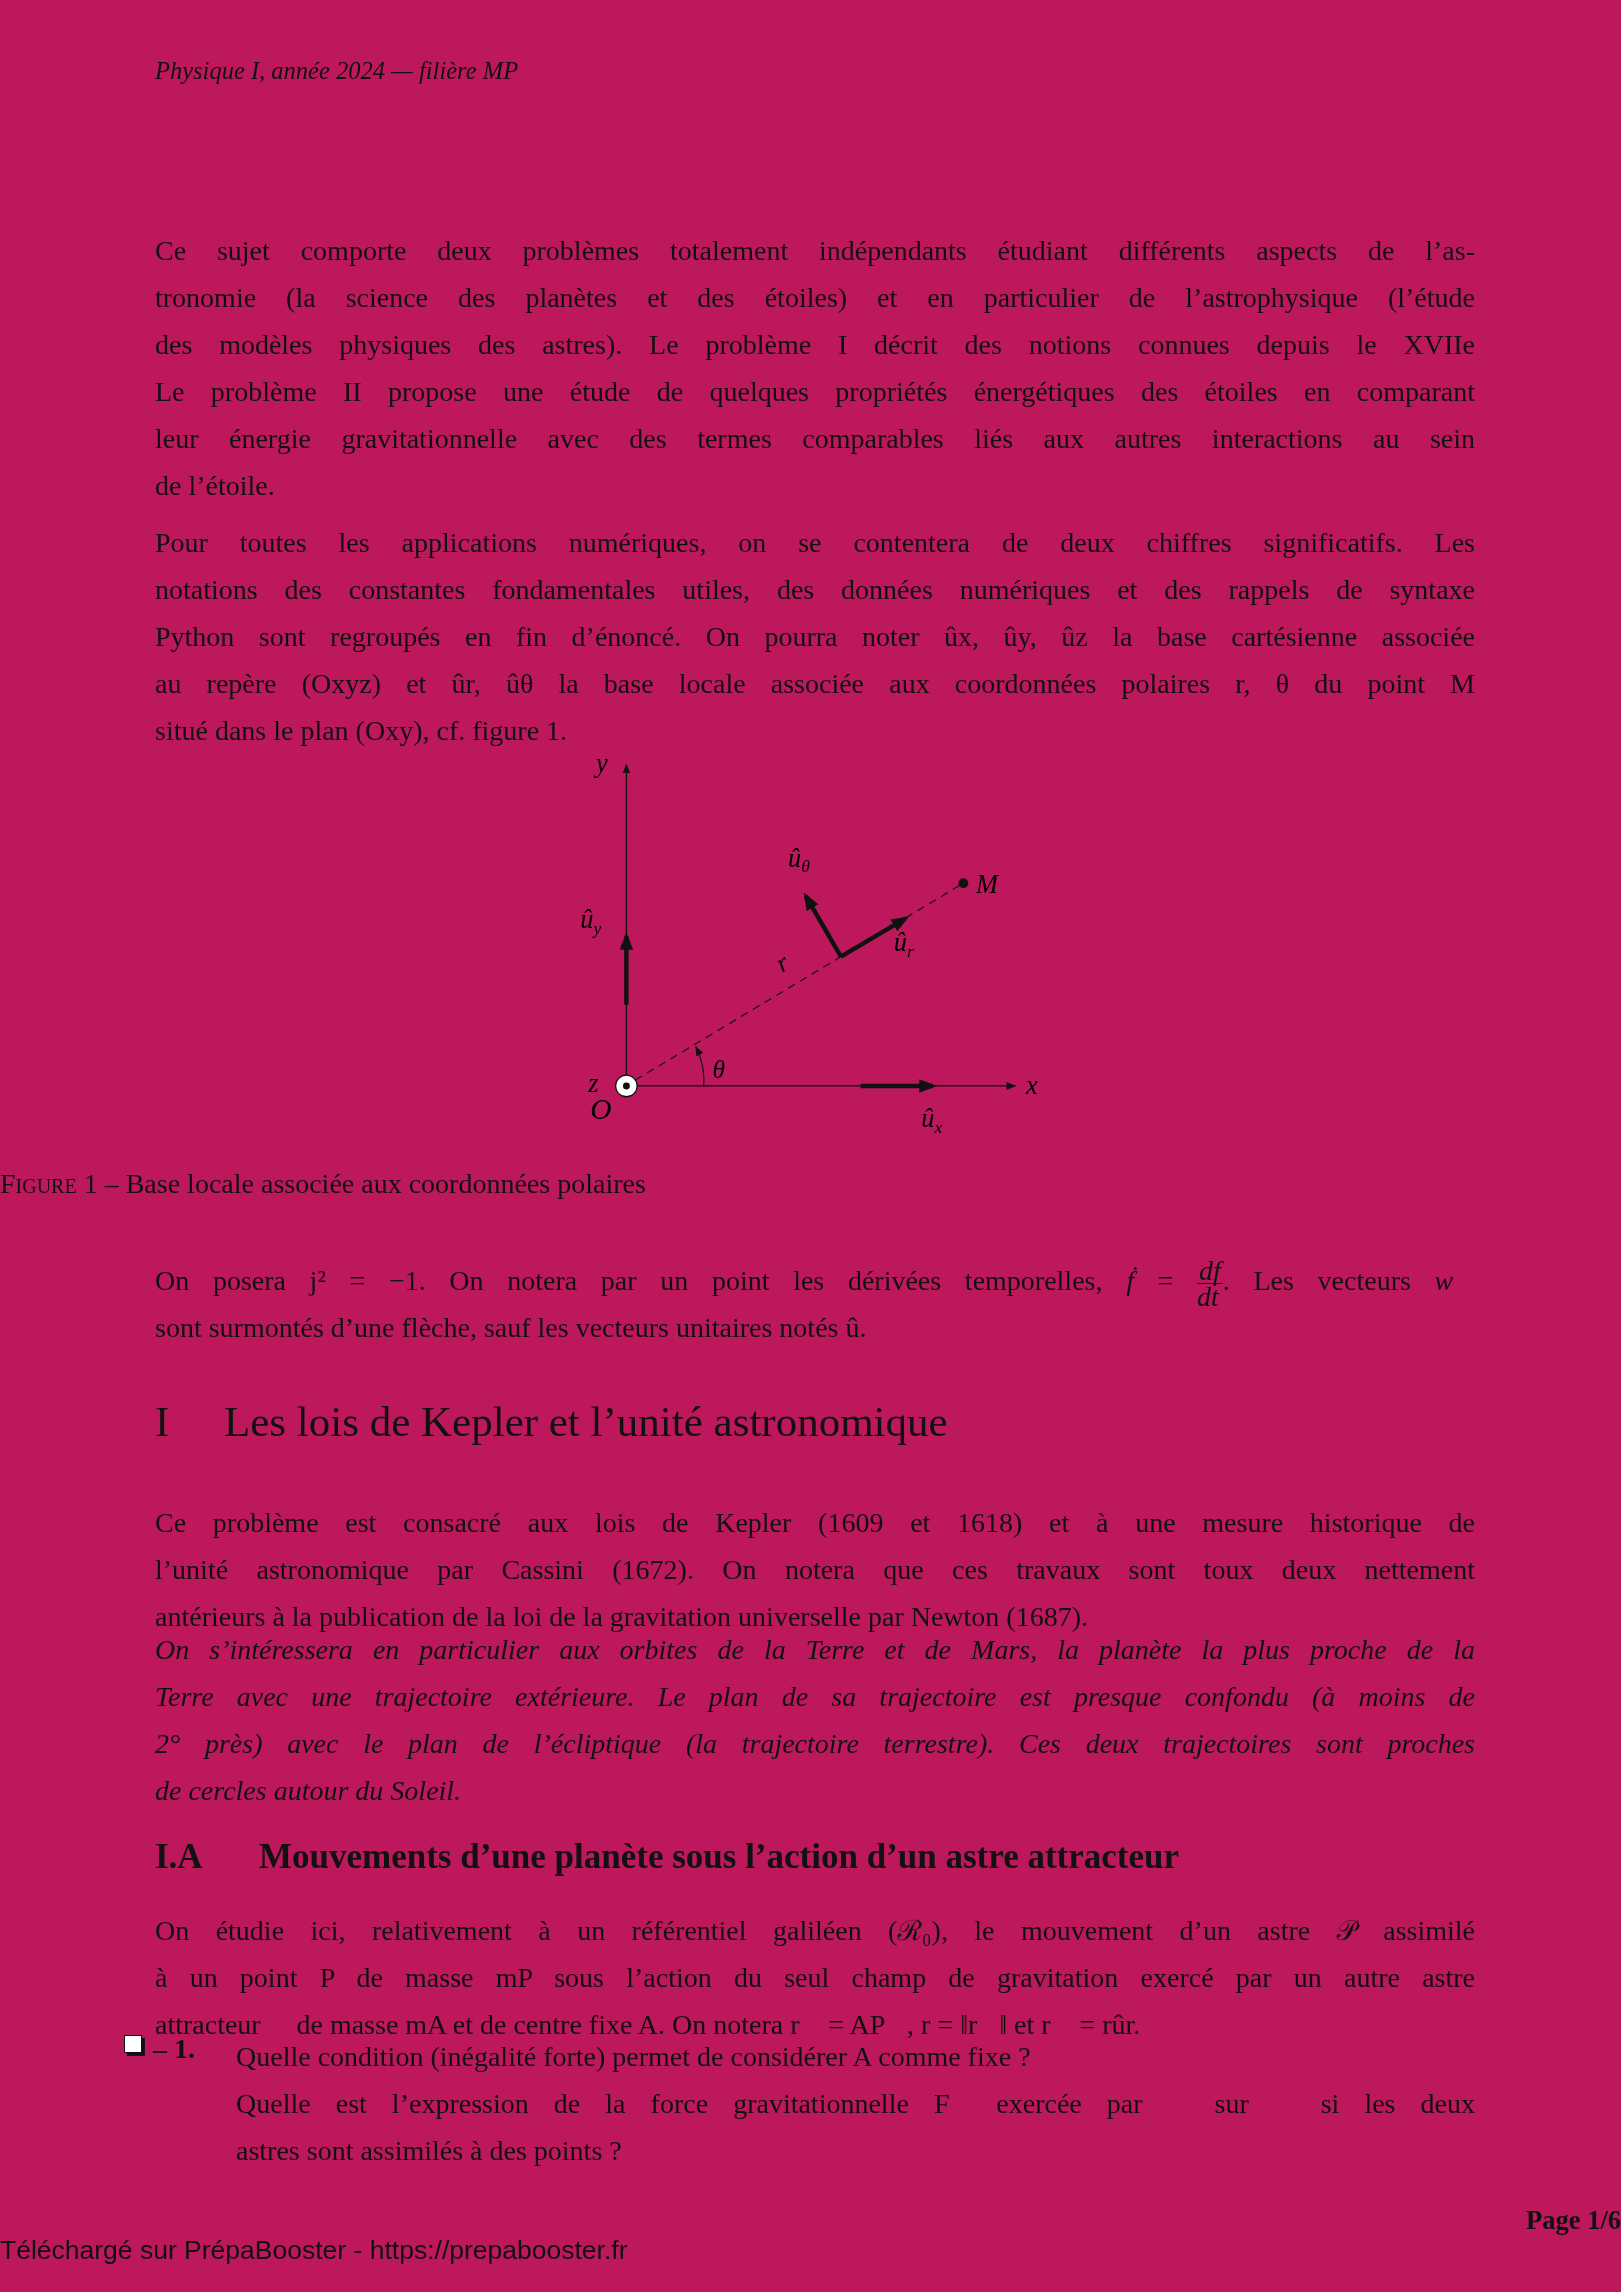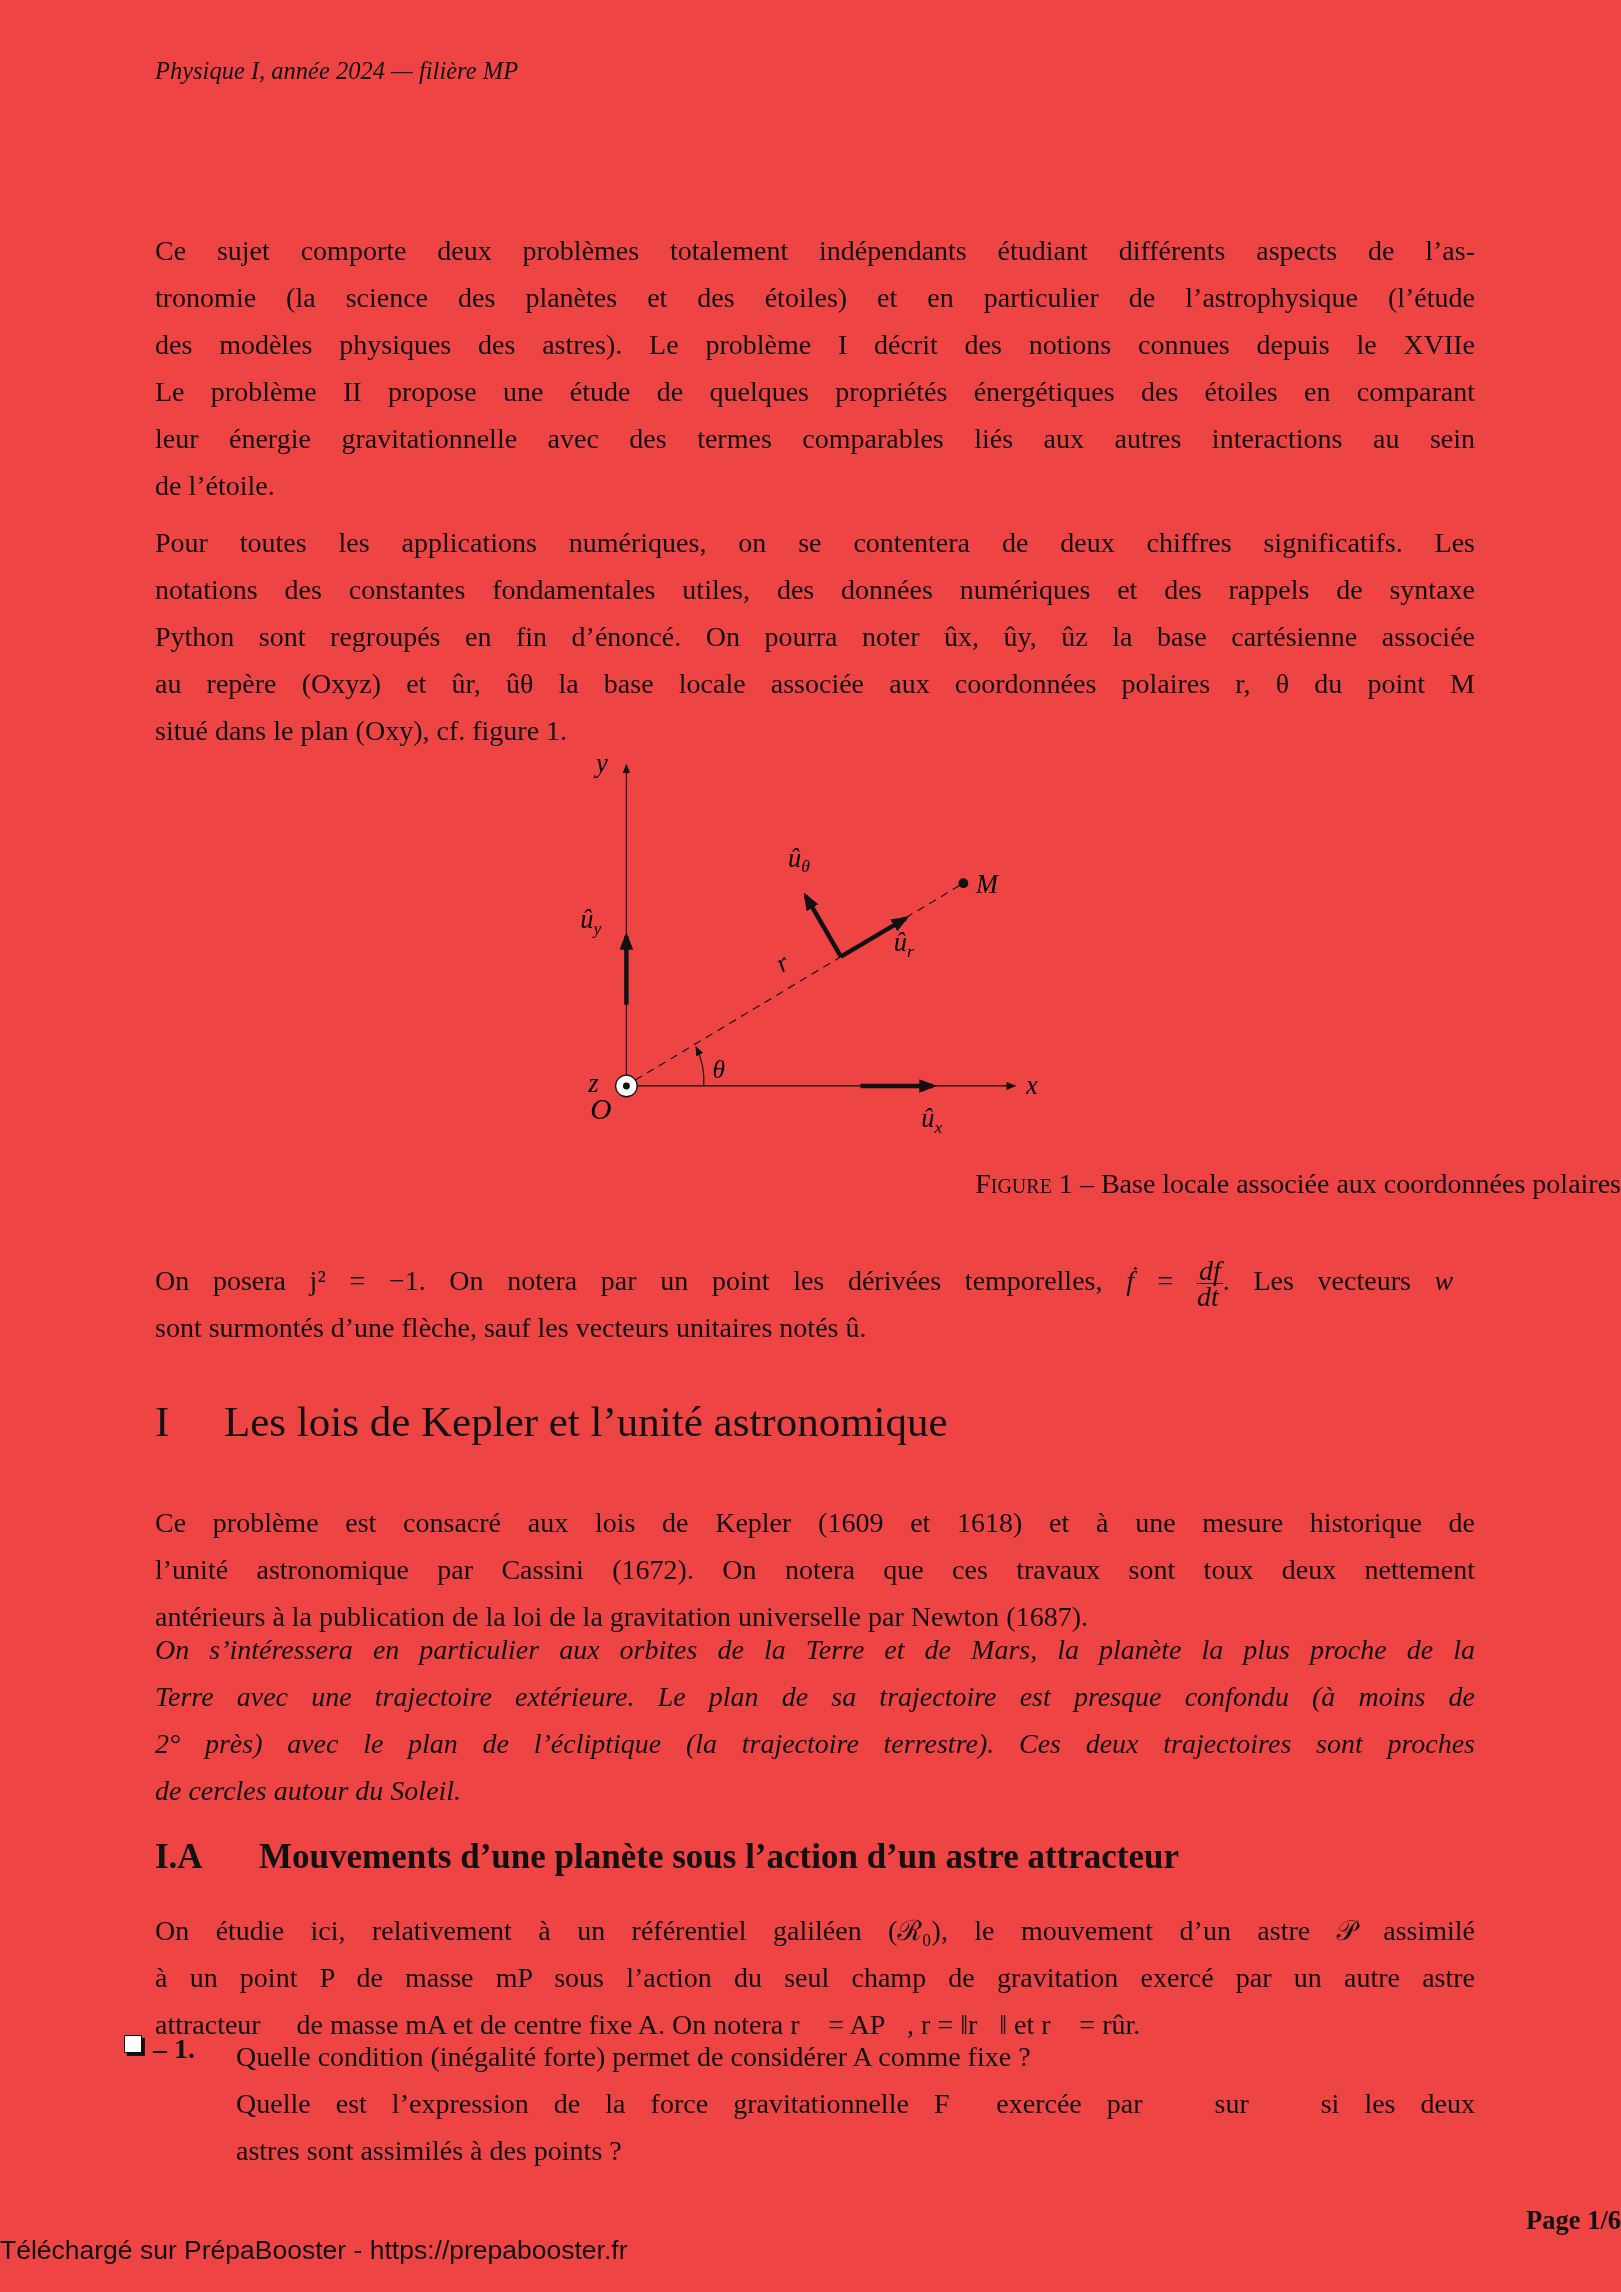--- a/index.html
+++ b/index.html
@@ -1,28 +1,28 @@
 <!DOCTYPE html>
 <html><head>
 <meta charset="utf-8">
 <style>
   html, body { margin: 0; padding: 0; background: #ffffff; }
   body { width: 1621px; height: 2293px; position: relative; overflow: hidden;
          font-family: "DejaVu Serif", "Liberation Serif", serif; color: #111; }
-  .page { position: absolute; left: 0; top: 0; width: 1621px; height: 2293px; background: #ef4444; }
+  .page { position: absolute; left: 0; top: 0; width: 1621px; height: 2293px; background: #be185d; }
   .abs { position: absolute; white-space: nowrap; }
   .header { left: 155px; top: 57px; font-size: 24.5px; font-style: italic; font-family: "Liberation Serif", serif; }
   .title { left: 0; width: 1621px; top: 145px; text-align: center; font-size: 57px; font-family: "Liberation Serif", serif; }
   .para { position: absolute; left: 155px; width: 1320px; font-family: "Liberation Serif", serif; font-size: 28px; line-height: 39px; text-align: justify; }
   .line { display: block; height: 39px; text-align: justify; text-align-last: justify; white-space: nowrap; overflow: visible; margin-top: 8px; }
   .line.last { text-align-last: left; }
   .it { font-style: italic; }
   .b { font-weight: bold; }
   .sc { font-variant: small-caps; }
-  .caption { left: 0; width: 1621px; text-align: right; top: 1168px; font-size: 28px; font-family: "Liberation Serif", serif; }
+  .caption { left: 0; width: 1621px; text-align: left; top: 1168px; font-size: 28px; font-family: "Liberation Serif", serif; }
   .h1 { left: 155px; top: 1397px; font-size: 43px; font-family: "Liberation Serif", serif; }
   .h1 .num { display: inline-block; width: 69px; }
   .h2 { left: 155px; top: 1837px; font-size: 35px; font-weight: bold; font-family: "Liberation Serif", serif; }
   .h2 .num { display: inline-block; width: 104px; }
   .question { position: absolute; left: 124px; top: 2029px; font-family: "Liberation Serif", serif; font-size: 28px; line-height: 39px; }
   .checkbox { position: absolute; left: 0; top: 5.9px; width: 15.7px; height: 15.7px; border: 1.5px solid #111; background: #fff;
               box-shadow: 2.9px 2.9px 0 #111; cursor: pointer; }
   .qnum { position: absolute; left: 29px; top: 0; white-space: nowrap; }
   .qtext { position: absolute; left: 112px; top: 0; width: 1239px; }
   .footer-page { left: 0; width: 1621px; text-align: right; top: 2205px; font-size: 26.5px; font-weight: bold; font-family: "Liberation Serif", serif; }

